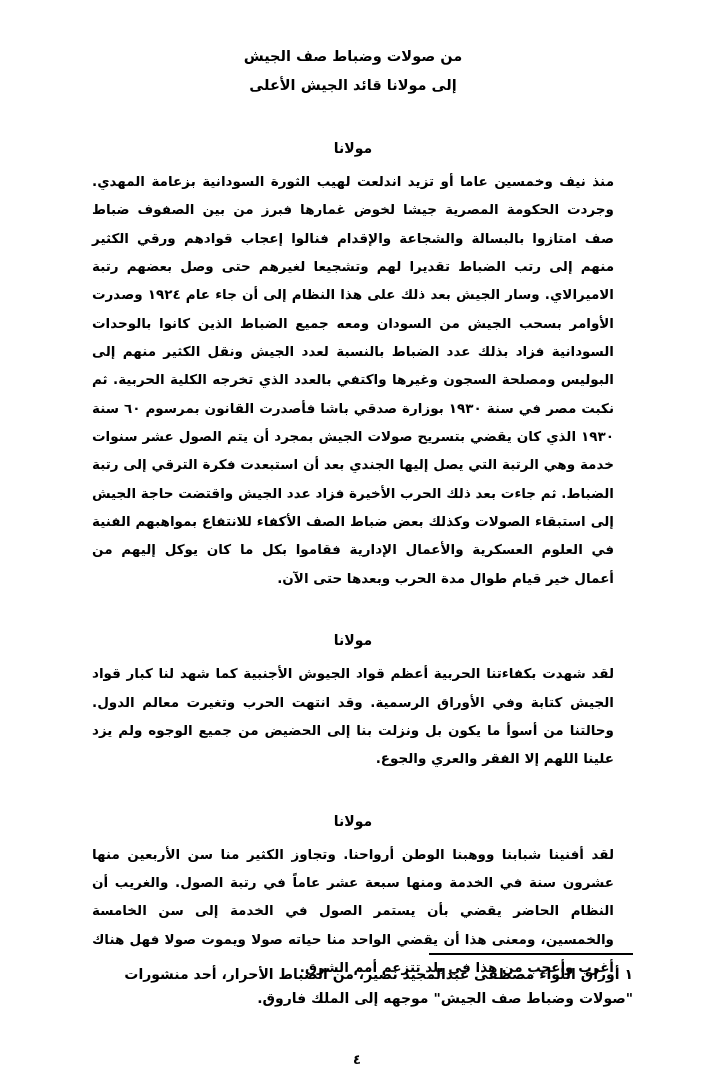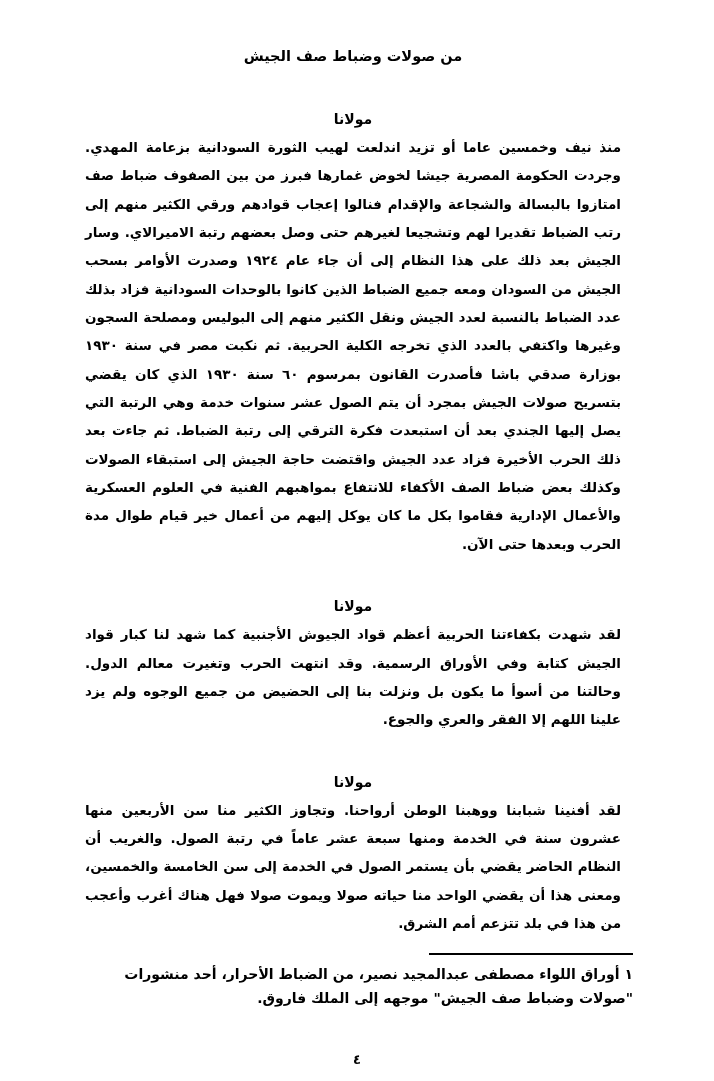--- a/index.html
+++ b/index.html
@@ -31,21 +31,21 @@
   }
   .section {
     margin-top: 40px;
   }
   .salutation {
     font-size: 14px;
     margin: 0 0 6px 0;
     text-align: center;
   }
   .body-text {
-    margin: 4px;
+    margin: 11px;
     font-size: 13.5px;
     line-height: 2.1;
     text-align: justify;
     text-justify: inter-word;
   }
   .footnote-area {
     position: absolute;
     right: 48px;
     left: 48px;
     bottom: 70px;
@@ -70,20 +70,21 @@
     font-size: 13px;
   }
 </style>
 </head>
 <body>
 
 <div class="page">
 
   <header class="doc-title">
     <div>من صولات وضباط صف الجيش</div>
+    <div>إلى مولانا قائد الجيش الأعلى</div>
   </header>
 
   <section class="section">
     <div class="salutation">مولانا</div>
     <p class="body-text">منذ نيف وخمسين عاما أو تزيد اندلعت لهيب الثورة السودانية بزعامة المهدي. وجردت الحكومة المصرية جيشا لخوض غمارها فبرز من بين الصفوف ضباط صف امتازوا بالبسالة والشجاعة والإقدام فنالوا إعجاب قوادهم ورقي الكثير منهم إلى رتب الضباط تقديرا لهم وتشجيعا لغيرهم حتى وصل بعضهم رتبة الاميرالاي. وسار الجيش بعد ذلك على هذا النظام إلى أن جاء عام ١٩٢٤ وصدرت الأوامر بسحب الجيش من السودان ومعه جميع الضباط الذين كانوا بالوحدات السودانية فزاد بذلك عدد الضباط بالنسبة لعدد الجيش ونقل الكثير منهم إلى البوليس ومصلحة السجون وغيرها واكتفي بالعدد الذي تخرجه الكلية الحربية. ثم نكبت مصر في سنة ١٩٣٠ بوزارة صدقي باشا فأصدرت القانون بمرسوم ٦٠ سنة ١٩٣٠ الذي كان يقضي بتسريح صولات الجيش بمجرد أن يتم الصول عشر سنوات خدمة وهي الرتبة التي يصل إليها الجندي بعد أن استبعدت فكرة الترقي إلى رتبة الضباط. ثم جاءت بعد ذلك الحرب الأخيرة فزاد عدد الجيش واقتضت حاجة الجيش إلى استبقاء الصولات وكذلك بعض ضباط الصف الأكفاء للانتفاع بمواهبهم الفنية في العلوم العسكرية والأعمال الإدارية فقاموا بكل ما كان يوكل إليهم من أعمال خير قيام طوال مدة الحرب وبعدها حتى الآن.</p>
   </section>
 
   <section class="section">
     <div class="salutation">مولانا</div>
     <p class="body-text">لقد شهدت بكفاءتنا الحربية أعظم قواد الجيوش الأجنبية كما شهد لنا كبار قواد الجيش كتابة وفي الأوراق الرسمية. وقد انتهت الحرب وتغيرت معالم الدول. وحالتنا من أسوأ ما يكون بل ونزلت بنا إلى الحضيض من جميع الوجوه ولم يزد علينا اللهم إلا الفقر والعري والجوع.</p>

